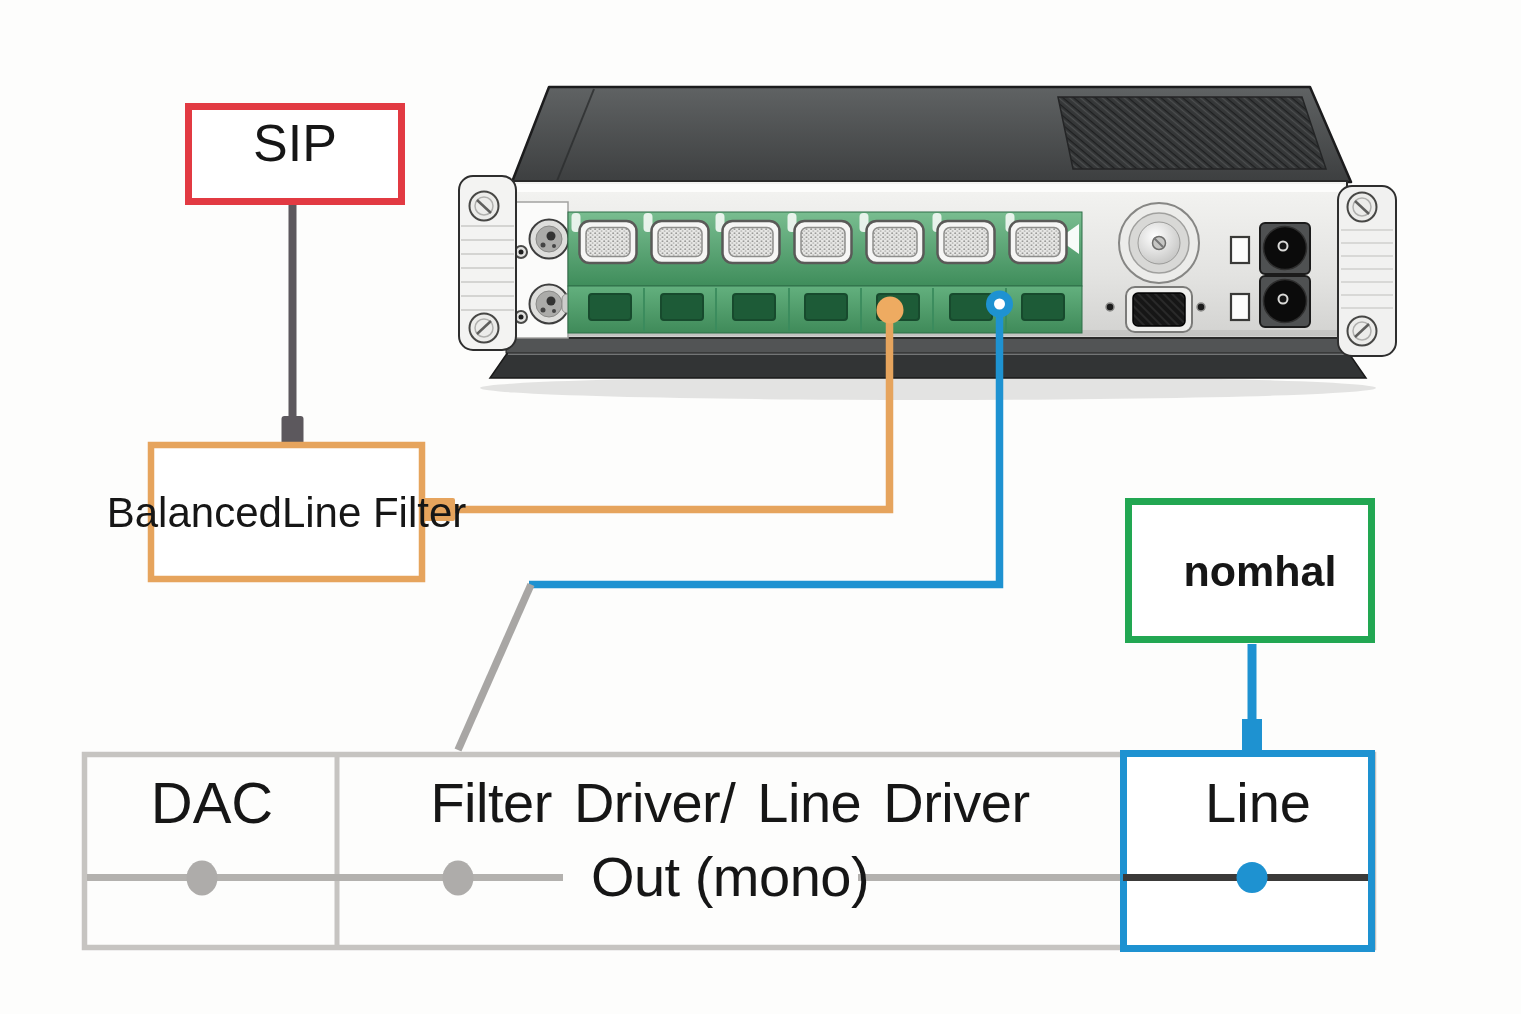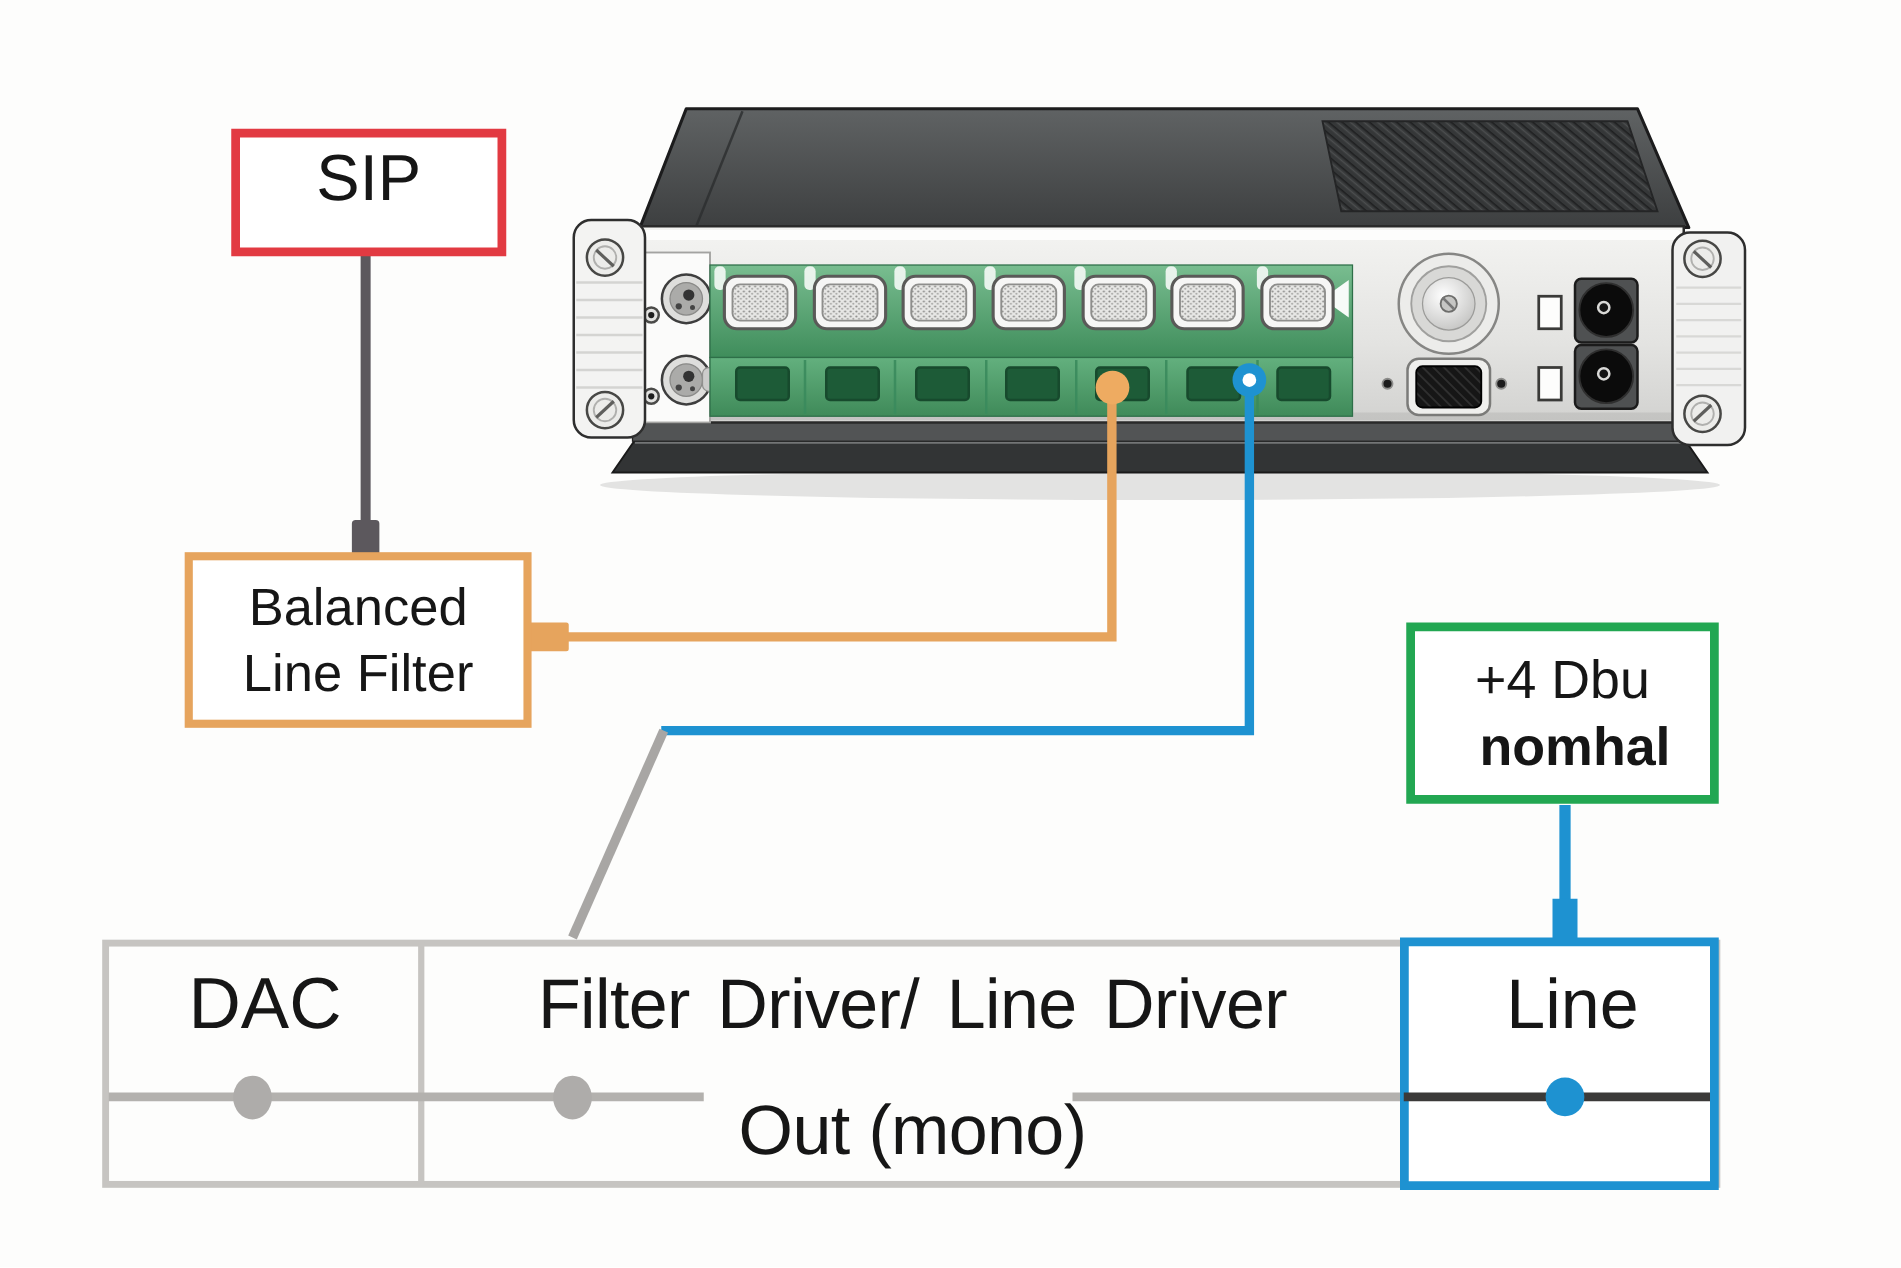--- a/index.html
+++ b/index.html
@@ -3,28 +3,28 @@
 <meta charset="utf-8">
 <style>
   html,body{margin:0;padding:0;background:#ffffff;}
   #stage{
     position:relative;width:1521px;height:1014px;background:#fdfdfc;
     overflow:hidden;font-family:"Liberation Sans",sans-serif;color:#161616;
   }
   #gfx{position:absolute;left:0;top:0;width:1521px;height:1014px;}
   .lbl{position:absolute;display:flex;align-items:center;justify-content:center;
        text-align:center;color:#161616;white-space:pre;}
-  .lbl.col{flex-direction:column;justify-content:center;}
+  .lbl.col{flex-direction:row;justify-content:center;}
   #sip-label{left:185px;top:103px;width:220px;height:80px;font-size:52px;}
   #balanced-label{left:148px;top:444px;width:277px;height:136px;font-size:42px;line-height:53px;}
   #nominal-label{left:1125px;top:500px;width:250px;height:141px;font-size:43px;line-height:54px;}
   #nominal-label .l2{transform:translateX(10px);font-weight:bold;}
   #dac-label{left:82px;top:774px;width:260px;height:56px;font-size:58px;}
   #filter-label{left:340px;top:774px;width:780px;height:56px;font-size:56px;word-spacing:7px;letter-spacing:-0.5px;}
-  #out-label{left:340px;top:848px;width:780px;height:56px;font-size:56px;letter-spacing:-0.5px;margin-top:27px;}
+  #out-label{left:340px;top:848px;width:780px;height:56px;font-size:56px;letter-spacing:-0.5px;}
   #line-label{left:1120px;top:774px;width:276px;height:56px;font-size:56px;}
 </style>
 </head>
 <body>
 
 <div id="stage">
 
 <svg id="gfx" viewBox="0 0 1521 1014">
   <defs>
     <linearGradient id="gTop" x1="0" y1="86" x2="0" y2="182" gradientUnits="userSpaceOnUse">
@@ -275,21 +275,20 @@
 </svg>
 
 <div class="lbl" id="sip-label">SIP</div>
 
 <div class="lbl col" id="balanced-label">
   <span>Balanced</span>
   <span>Line Filter</span>
 </div>
 
 <div class="lbl col" id="nominal-label">
-  <span>+4 Dbu</span>
   <span class="l2">nomhal</span>
 </div>
 
 <div class="lbl" id="dac-label">DAC</div>
 <div class="lbl" id="filter-label">Filter Driver/ Line Driver</div>
 <div class="lbl" id="out-label">Out (mono)</div>
 <div class="lbl" id="line-label">Line</div>
 
 </div>
 

